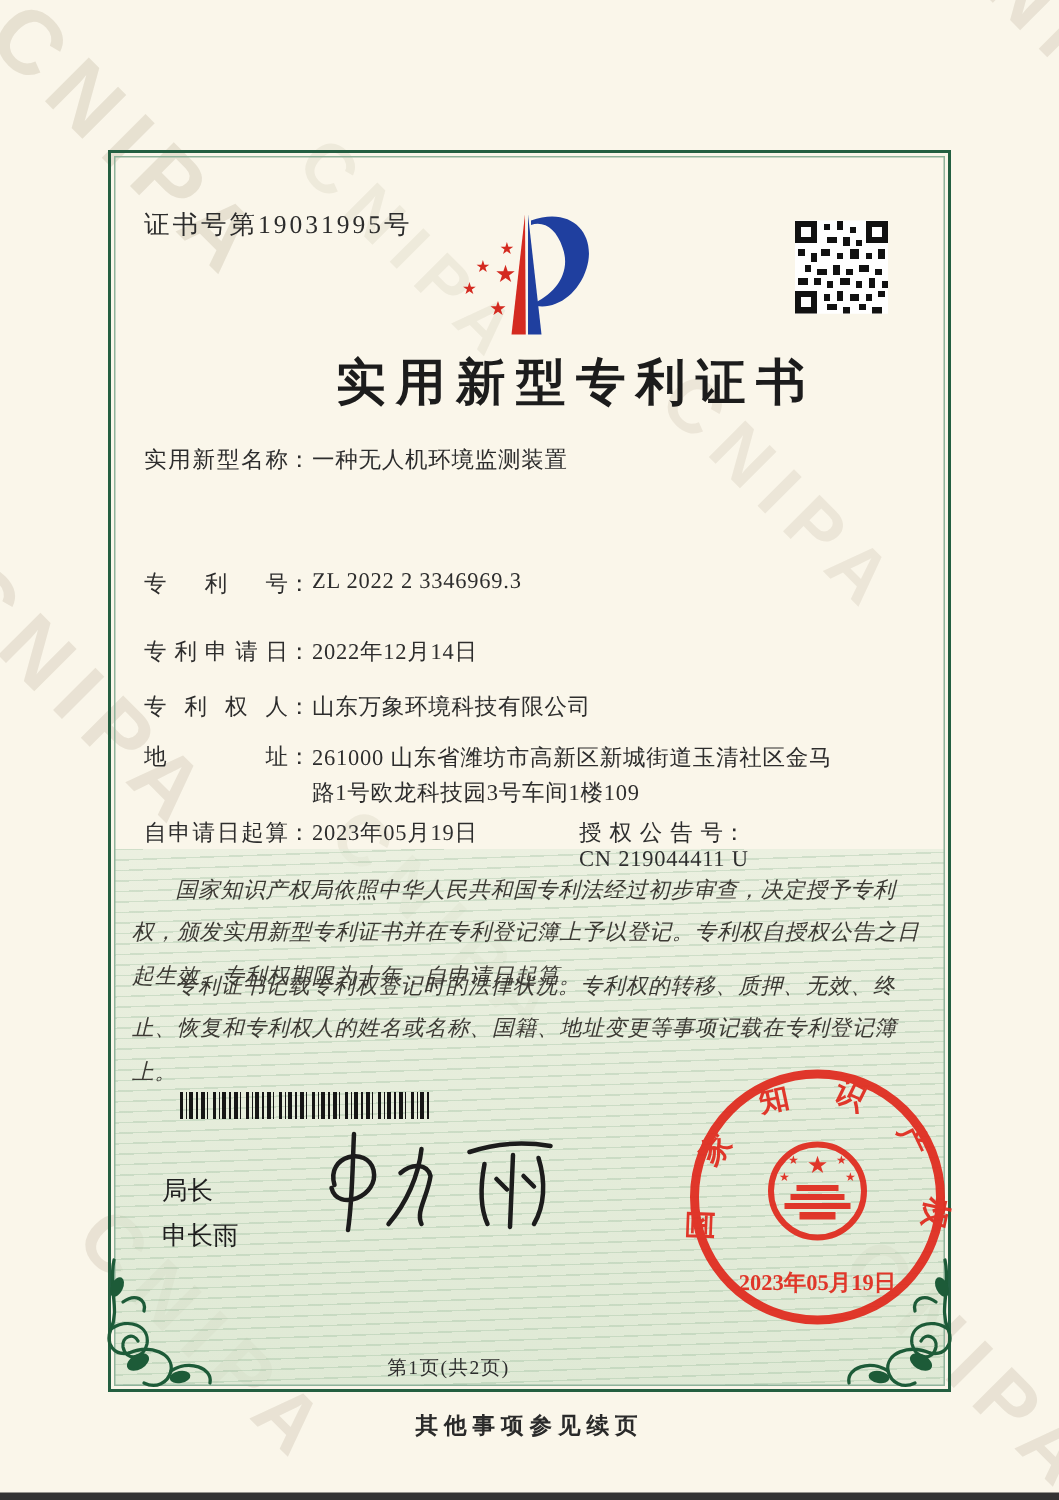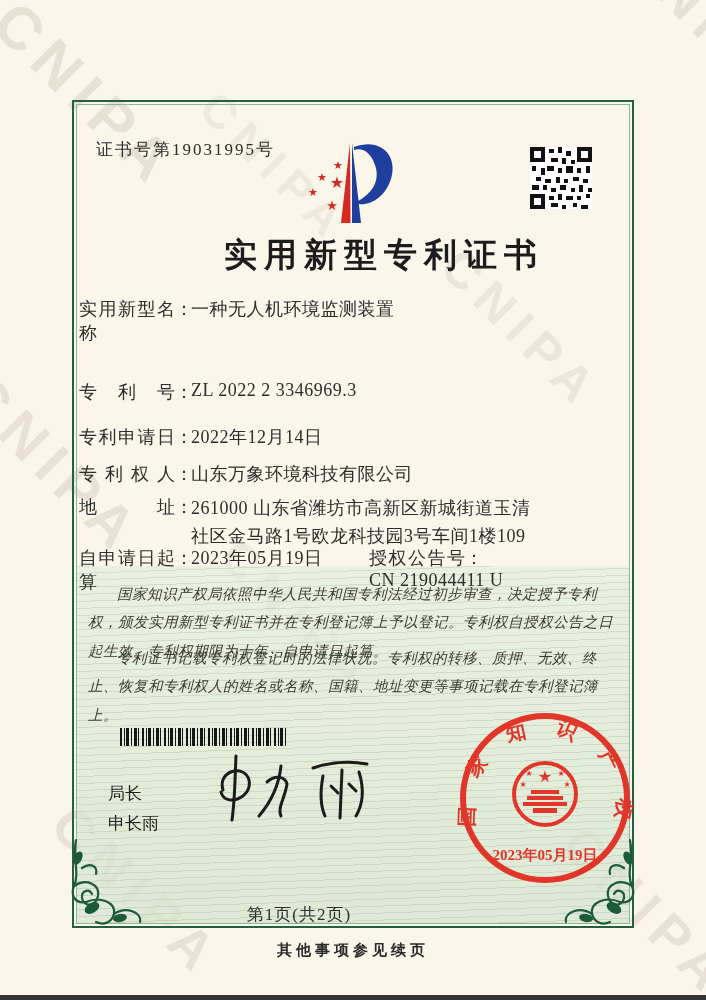--- a/index.html
+++ b/index.html
@@ -23,21 +23,21 @@
            border:2px solid #235f41; }
   .frame-inner { position:absolute; inset:2px; border:1px solid #8fb39b; }
 
   .certno { position:absolute; left:96px; top:138px; font-size:17px; letter-spacing:2px; color:#2c2c2c; }
 
   .qr { position:absolute; left:530px; top:147px; width:62px; height:62px; background:#fff; }
 
   .title { position:absolute; left:72px; top:233px; width:624px; text-align:center;
            font-size:33px; font-weight:bold; letter-spacing:7px; color:#1c1c1c; }
 
-  .row { position:absolute; left:79px; font-size:18px; color:#2d2d2d; width:480px; }
+  .row { position:absolute; left:96px; font-size:15px; color:#2d2d2d; width:480px; }
   .row .lbl { display:inline-block; width:96px; text-align:justify; text-align-last:justify; vertical-align:top; }
   .row .col { display:inline-block; width:16px; vertical-align:top; }
   .row .val { display:inline-block; vertical-align:top; letter-spacing:0.5px; }
   .r1{top:297px} .r2{top:341px} .r3{top:380px} .r4{top:425px} .r5{top:462px}
   .r6{top:495px} .r6 .val{ width:352px; line-height:1.55; }
   .r7{top:546px}
   .grant2 { position:absolute; left:290px; top:0; }
   .grant2 .lbl{ width:96px; }
 
   .para { position:absolute; left:88px; width:532px; font-size:14.5px; font-style:italic;
@@ -50,21 +50,21 @@
       #161616 6px 9px, transparent 9px 11px, #161616 11px 12px, transparent 12px 14px,
       #161616 14px 17px, transparent 17px 18px, #161616 18px 19px, transparent 19px 22px); }
 
   .signer { position:absolute; left:108px; top:779px; font-family:"Liberation Sans", sans-serif;
             font-weight:normal; font-size:17px; color:#1f1f1f; line-height:1.75; }
   .signature { position:absolute; left:195px; top:750px; }
 
   .seal { position:absolute; left:455px; top:708px; }
 
   .pagenum { position:absolute; left:72px; top:903px; width:454px; text-align:center;
-             font-size:17px; color:#2d2d2d; letter-spacing:1px; }
+             font-size:13px; color:#2d2d2d; letter-spacing:1px; }
   .footnote { position:absolute; left:0; top:941px; width:706px; text-align:center;
               font-size:15px; font-weight:bold; letter-spacing:4px; color:#2a2a2a; }
 
   .corner { position:absolute; }
   .corner-l { left:62px; top:838px; }
   .corner-r { left:548px; top:838px; transform:scaleX(-1); }
 
   .bottombar { position:absolute; left:0; bottom:0; width:706px; height:5px; background:#333; }
 </style>
 </head>

